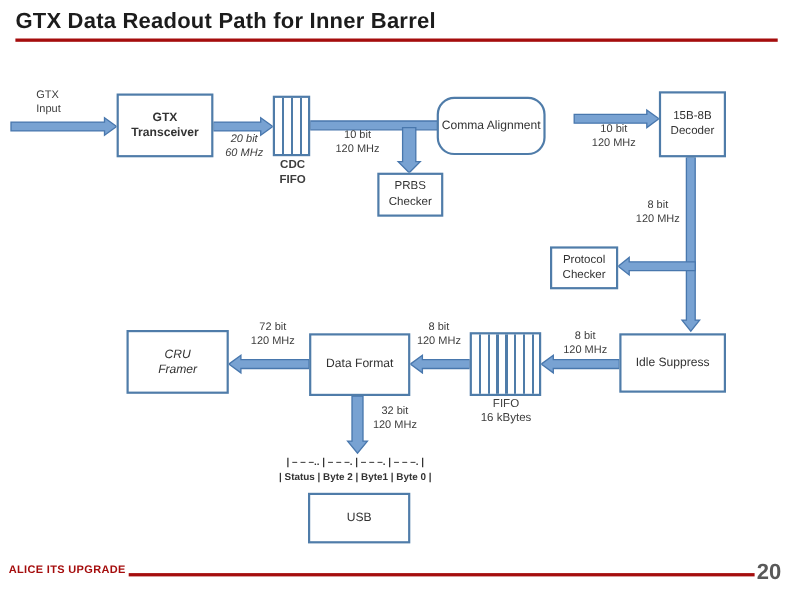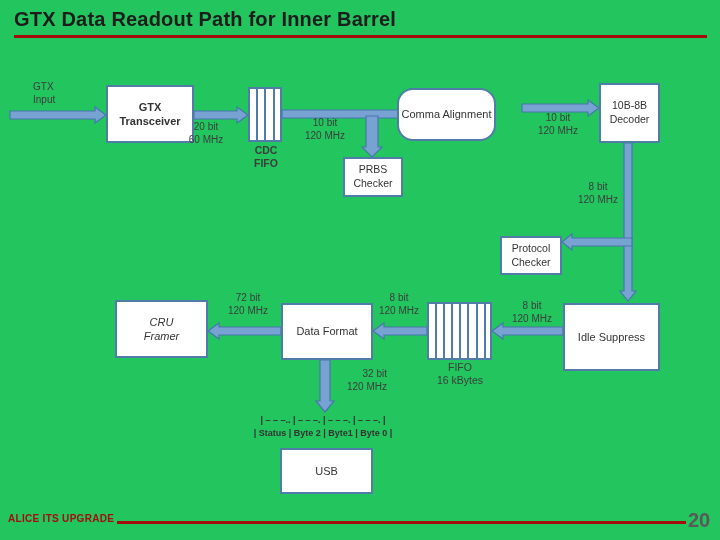--- a/index.html
+++ b/index.html
@@ -1,19 +1,19 @@
 <!DOCTYPE html>
 <html style="--accent_red: #a50d0d; --box_border: #4f7ca9; --arrow_fill: #78a2d2; --arrow_stroke: #4877ad; --page_number_gray: #595959;"><head>
 <meta charset="utf-8">
 <style>
   html, body { margin: 0; padding: 0; background: #e8e8e8; }
   .slide {
     position: relative;
     width: 720px; height: 540px;
-    background: #22c55e;
+    background: #ffffff;
     font-family: "Liberation Sans", sans-serif;
     overflow: hidden;
     margin: 0 auto;
   }
   .title {
     position: absolute; left: 14px; top: 8px; width: 690px;
     font-size: 20px; font-weight: 600; color: #1c1c1c;
     letter-spacing: 0.2px;
   }
   .title-rule {
@@ -89,59 +89,59 @@
 
   <div class="box bold" style="left:106px; top:85px; width:88px; height:58px;">GTX
 Transceiver</div>
 
   <div class="box striped" id="cdc-fifo-buffer" style="left:248px; top:87px; width:34px; height:55px;"></div>
   <div class="lbl bold" style="left:239px; top:144px; width:54px;">CDC
 FIFO</div>
 
   <div class="box" style="left:397px; top:88px; width:99px; height:53px;border-radius:16px;">Comma Alignment</div>
 
-  <div class="box" style="left:599px; top:83px; width:61px; height:60px; font-size:10.5px;">10B-8B
+  <div class="box" style="left:599px; top:83px; width:61px; height:60px; font-size:10.5px;">15B-8B
 Decoder</div>
 
   <div class="box" style="left:343px; top:157px; width:60px; height:40px; font-size:10.5px;">PRBS
 Checker</div>
 
-  <div class="box" style="left:500px; top:224px; width:62px; height:39px; font-size:10.5px;margin-top:12px;">Protocol
+  <div class="box" style="left:500px; top:224px; width:62px; height:39px; font-size:10.5px;">Protocol
 Checker</div>
 
   <div class="box" style="left:115px; top:300px; width:93px; height:58px;font-style:italic;">CRU
 Framer</div>
 
   <div class="box" style="left:281px; top:303px; width:92px; height:57px;">Data Format</div>
 
   <div class="box striped" id="fifo16-buffer" style="left:427px; top:302px; width:65px; height:58px;"></div>
   <div class="lbl" style="left:422px; top:361px; width:76px;">FIFO
 16 kBytes</div>
 
-  <div class="box" style="left:563px; top:303px; width:97px; height:68px;">Idle Suppress</div>
+  <div class="box" style="left:563px; top:303px; width:97px; height:54px;">Idle Suppress</div>
 
   <div class="box" style="left:280px; top:448px; width:93px; height:46px;">USB</div>
 
   <div class="lbl" style="left:33px; top:81px; width:46px; text-align:left; font-size:10px;">GTX
 Input</div>
-  <div class="lbl" style="left:180px; top:121px; width:52px; font-size:10px;">20 bit
+  <div class="lbl" style="left:196px; top:121px; width:52px; font-size:10px;font-style:italic;">20 bit
 60 MHz</div>
   <div class="lbl" style="left:297px; top:117px; width:56px; font-size:10px;">10 bit
 120 MHz</div>
   <div class="lbl" style="left:529px; top:112px; width:58px; font-size:10px;">10 bit
 120 MHz</div>
   <div class="lbl" style="left:569px; top:181px; width:58px; font-size:10px;">8 bit
 120 MHz</div>
   <div class="lbl" style="left:219px; top:292px; width:58px; font-size:10px;">72 bit
 120 MHz</div>
   <div class="lbl" style="left:372px; top:292px; width:54px; font-size:10px;">8 bit
 120 MHz</div>
   <div class="lbl" style="left:502px; top:300px; width:60px; font-size:10px;">8 bit
 120 MHz</div>
-  <div class="lbl" style="left:331px; top:368px; width:56px; text-align:right; font-size:10px;">32 bit
+  <div class="lbl" style="left:331px; top:368px; width:56px; text-align:center; font-size:10px;">32 bit
 120 MHz</div>
 
   <div class="byte-frame" style="top:414px;">| – – –.. | – – –. | – – –. | – – –. |</div>
   <div class="byte-frame" style="top:427px;">| Status | Byte 2 | Byte1 | Byte 0 |</div>
 
   <div class="footer-text">ALICE ITS UPGRADE</div>
   <div class="footer-rule"></div>
   <div class="page-number">20</div>
 
 </div>

